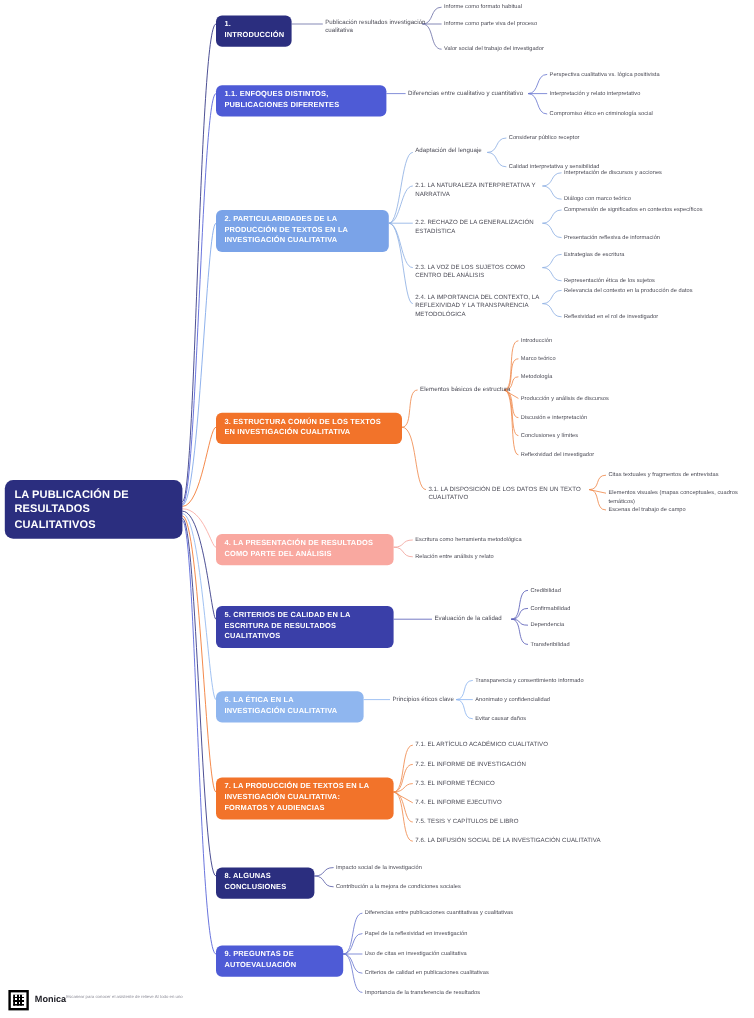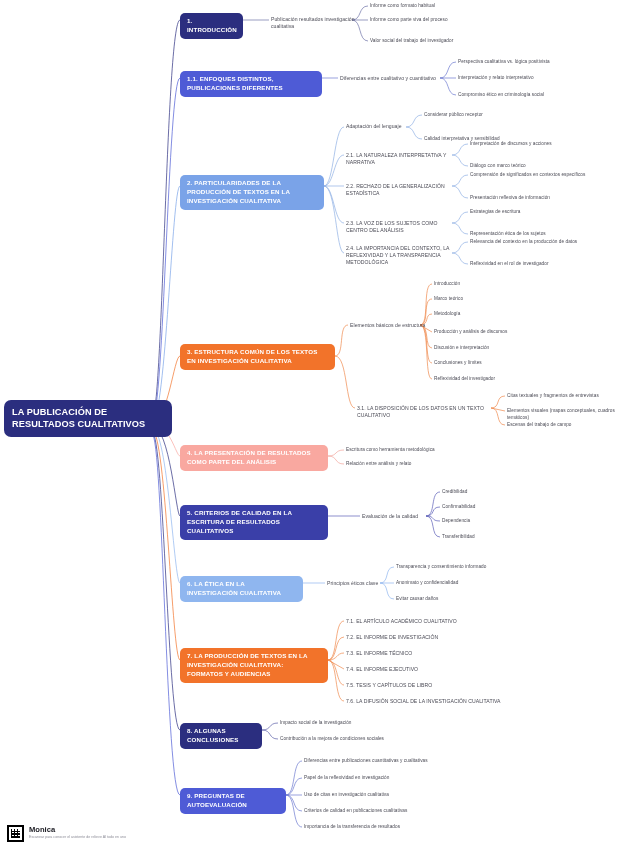--- a/index.html
+++ b/index.html
@@ -45,21 +45,21 @@
     display:flex;align-items:center;gap:5px;padding-left:7px;box-sizing:border-box;
   }
   #qr{width:17px;height:17px;flex:0 0 17px;background:
      conic-gradient(#000 0 0) 0 0/100% 100% no-repeat;
      position:relative;}
   #qr::before{content:"";position:absolute;inset:2px;background:#fff;}
   #qr::after{content:"";position:absolute;inset:4px;background:
     repeating-linear-gradient(0deg,#000 0 1.5px,#fff 1.5px 3px),
     repeating-linear-gradient(90deg,#000 0 1.5px,transparent 1.5px 3px);
     background-blend-mode:multiply;}
-  .brandwrap{display:flex;flex-direction:column;justify-content:flex-start;}
+  .brandwrap{display:flex;flex-direction:row;justify-content:flex-start;}
   #brand{font-size:7.6px;font-weight:bold;color:#1d1d24;line-height:1.1;}
   #tagline{font-size:3.6px;color:#8d8d98;line-height:1.1;margin-top:1px;}
 </style>
 </head>
 <body>
 
 <div id="canvas">
 
   <svg class="links" viewBox="0 0 628 848">
     <g fill="none" stroke-width="0.7">
@@ -144,21 +144,21 @@
       <path d="M262 730 C272 730 268 739 278 739" stroke="#5b5fa8"></path>
 
       <path d="M286 795 C296 795 292 761 302 761" stroke="#6d7ad0"></path>
       <path d="M286 795 C296 795 292 778 302 778" stroke="#6d7ad0"></path>
       <path d="M286 795 L302 795" stroke="#6d7ad0"></path>
       <path d="M286 795 C296 795 292 811 302 811" stroke="#6d7ad0"></path>
       <path d="M286 795 C296 795 292 827 302 827" stroke="#6d7ad0"></path>
     </g>
   </svg>
 
-  <div class="node root" style="left:4px;top:400px;width:168px;">
+  <div class="node root" style="left:4px;top:400px;width:148px;">
     <span>LA PUBLICACIÓN DE RESULTADOS CUALITATIVOS</span>
   </div>
 
   <div class="node lvl1 c-navy" style="left:180px;top:13px;width:63px;">
     <span>1. INTRODUCCIÓN</span>
   </div>
   <div class="node lvl2 t-grey" style="left:271px;top:16px;width:84px;">
     <span>Publicación resultados investigación cualitativa</span>
   </div>
   <div class="node lvl3 t-grey" style="left:370px;top:3px;width:120px;">

